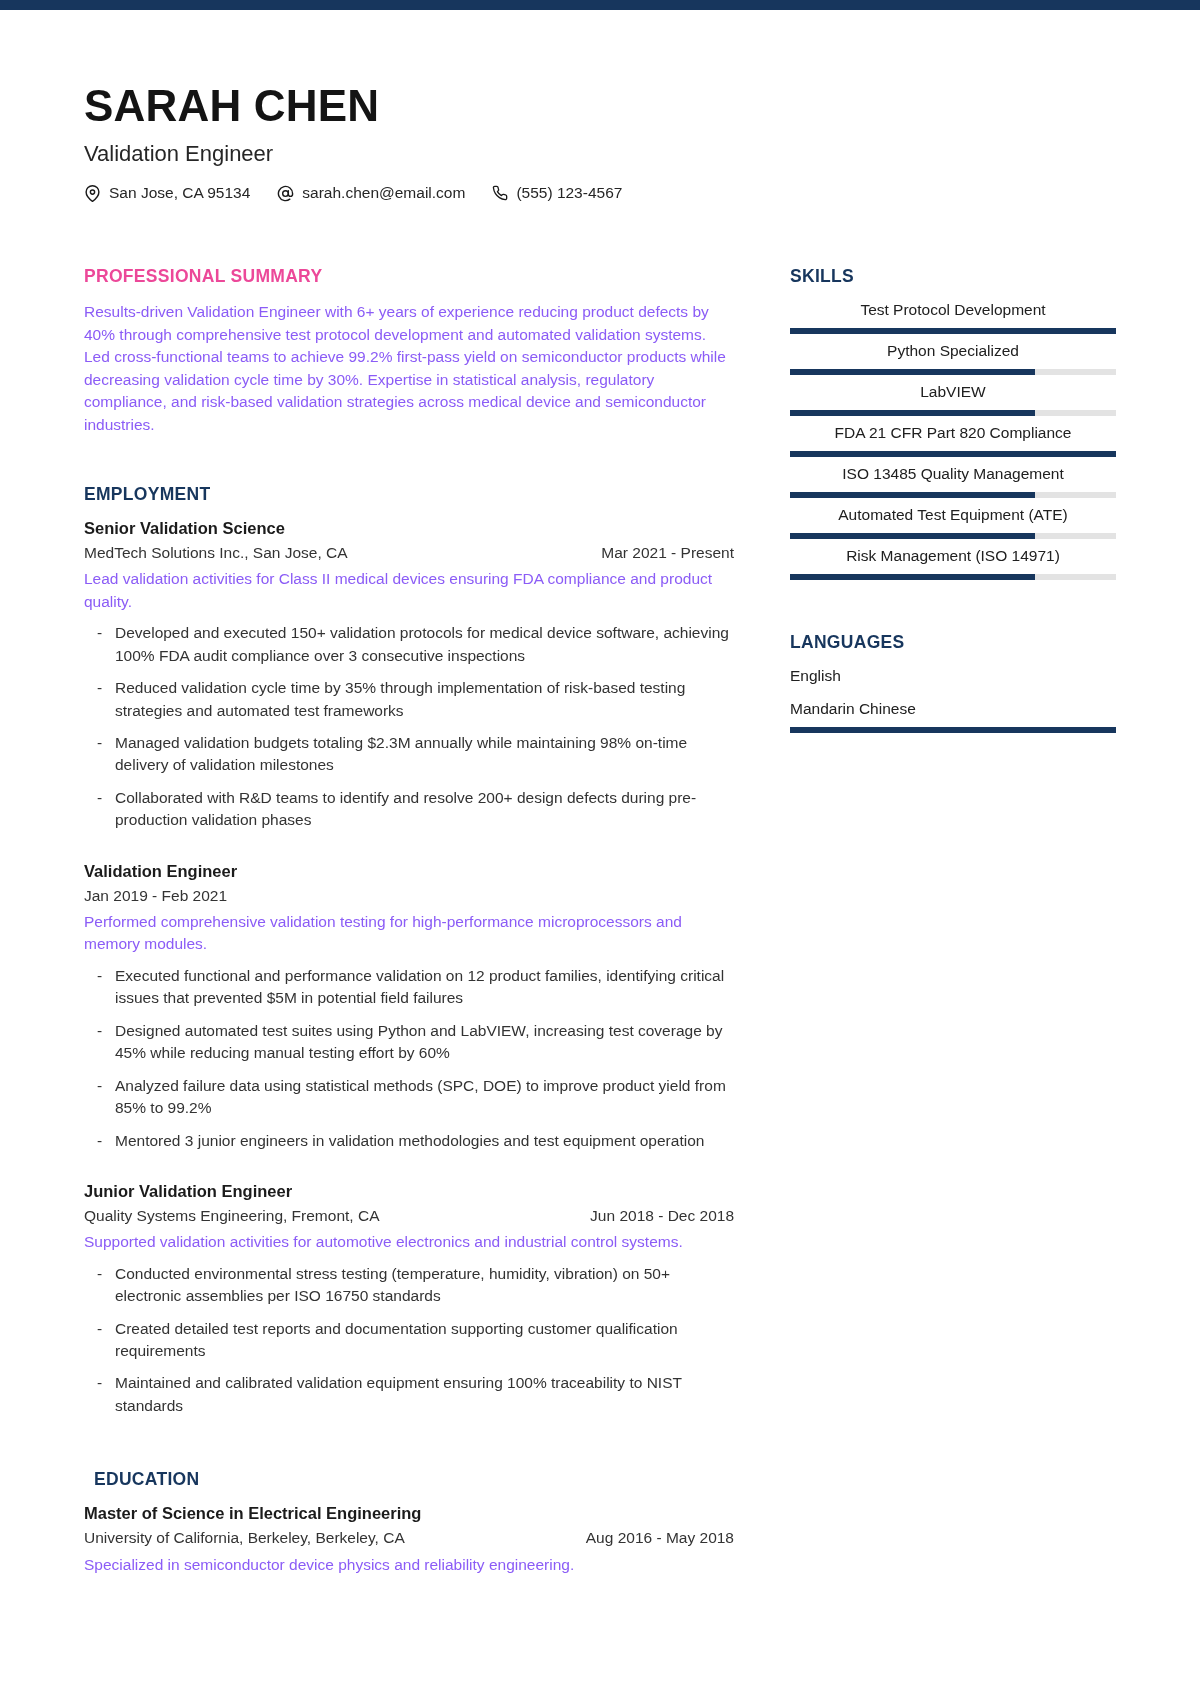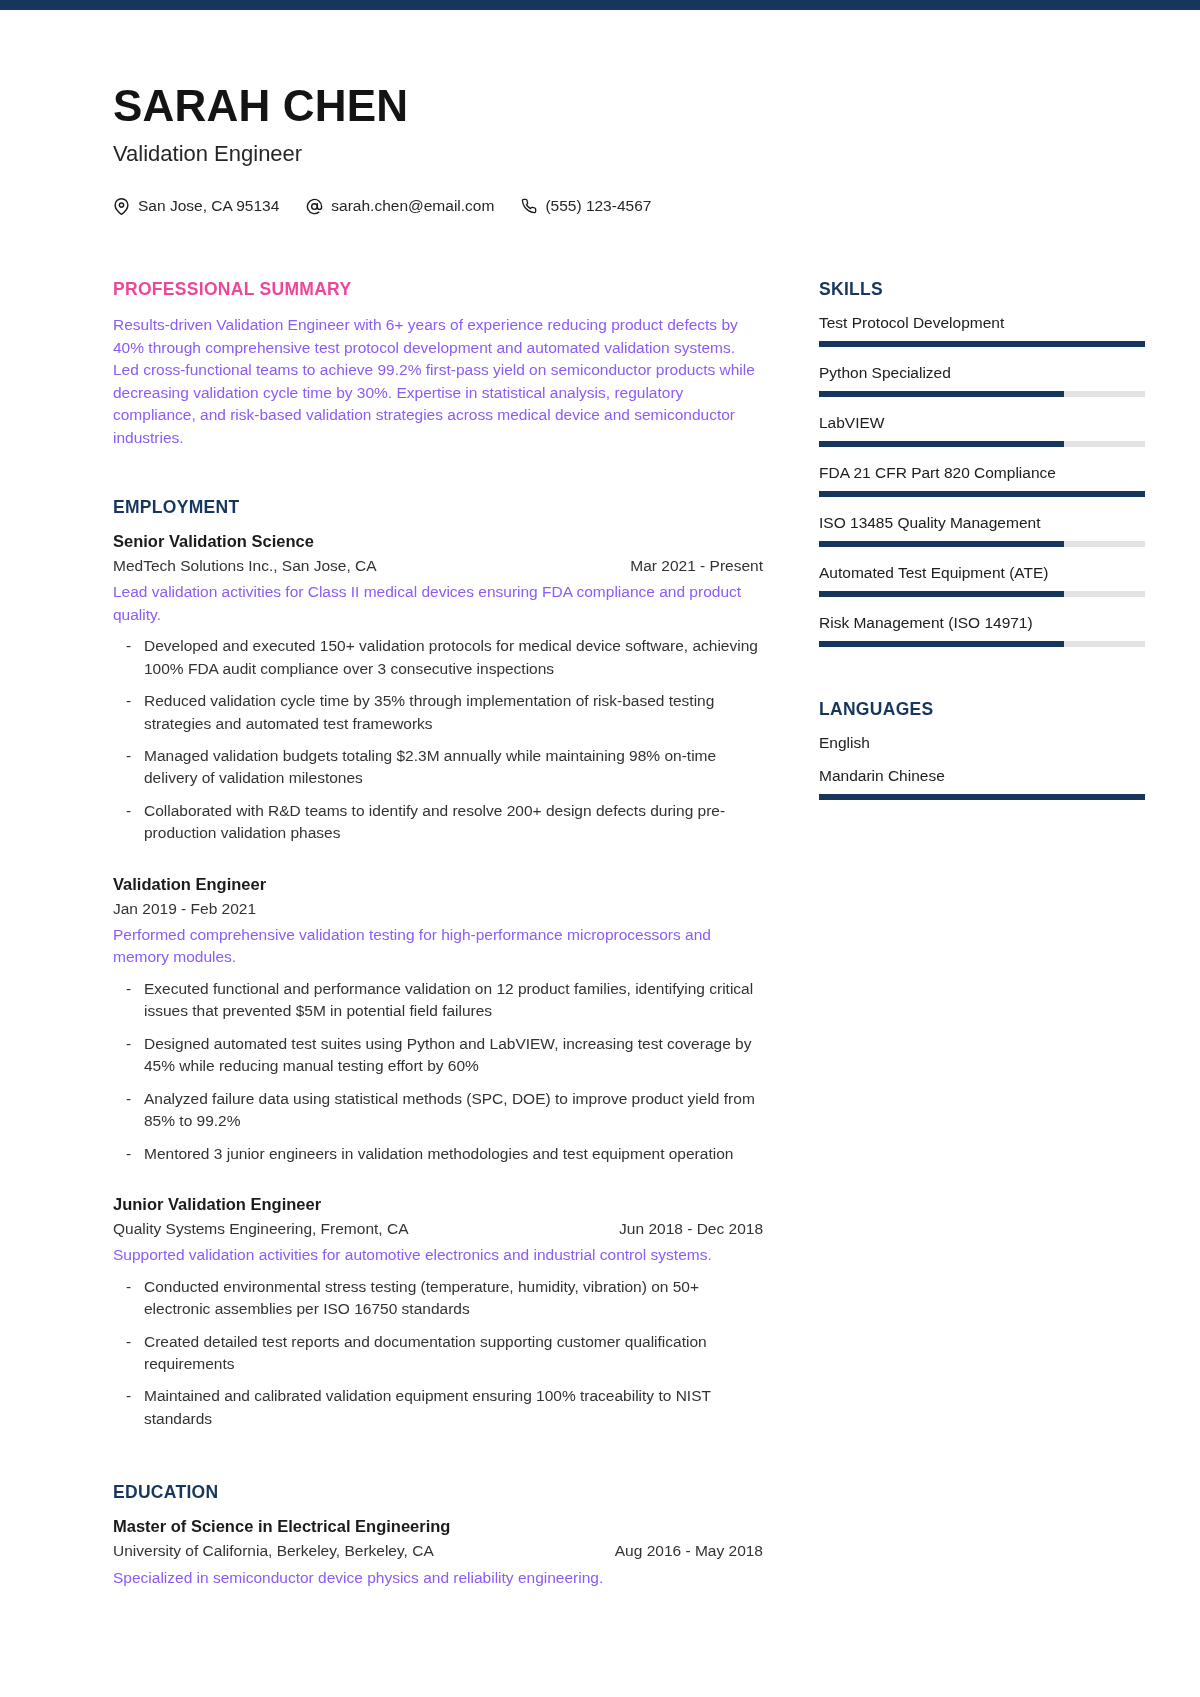--- a/index.html
+++ b/index.html
@@ -2,29 +2,29 @@
 <html><head>
 <meta charset="utf-8">
 <style>
   html, body { margin:0; padding:0; }
   body {
     width:1200px; height:1697px; overflow:hidden; background:#ffffff;
     font-family:"Liberation Sans","DejaVu Sans",sans-serif;
     color:#333333; -webkit-font-smoothing:antialiased;
   }
   .top-bar { height:10px; width:100%; background:#17365d; }
-  .page { padding:0 113px; }
+  .page { padding:0 84px; }
 
   header { margin-top:72px; }
   h1 {
     margin:0; font-size:44px; line-height:1.1; font-weight:bold;
     color:#141414; letter-spacing:0.2px;
   }
   .headline { margin-top:11px; font-size:22px; color:#262626; }
-  .contacts { display:flex; align-items:center; gap:27px; margin-top:30px; font-size:15.5px; color:#262626; }
+  .contacts { display:flex; align-items:center; gap:27px; margin-top:17px; font-size:15.5px; color:#262626; }
   .contact-item { display:flex; align-items:center; gap:8px; }
   .contact-item svg { display:block; color:#1a1a1a; }
 
   .columns { display:flex; gap:56px; margin-top:64px; }
   .left { width:650px; flex:none; }
   .right { width:326px; flex:none; }
 
   .sec-h {
     margin:0 0 14px 0; font-size:17.5px; font-weight:bold;
     color:#17365d; letter-spacing:0.3px;
@@ -37,21 +37,21 @@
   .line { display:flex; justify-content:space-between; align-items:flex-start; gap:24px; font-size:15.5px; color:#333333; margin-bottom:6px; }
   .company { max-width:312px; }
   .dates { white-space:nowrap; text-align:right; }
   .job-desc { margin-bottom:9px; }
   .bullet { display:flex; align-items:flex-start; padding-left:13px; margin-bottom:10px; font-size:15.5px; line-height:1.45; color:#333333; }
   .bullet .dash { flex:none; width:10px; margin-right:8px; }
 
   .sec-education { margin-top:52px; }
   .edu-line { margin-bottom:7px; }
 
-  .skill { margin-bottom:17px; }
+  .skill { margin-bottom:8px;text-align:center; }
   .skill-name, .lang-name { font-size:15.5px; color:#202020; margin-bottom:9px; }
   .track { height:6px; background:#e3e3e3; width:100%; }
   .fill { height:6px; background:#17365d; }
 
   .sec-languages { margin-top:52px; }
   .lang { margin-bottom:15px; }
   .lang .track { margin-top:0; }
 </style>
 </head>
 <body>
@@ -175,21 +175,21 @@
                 <div class="bullet">
                   <span class="dash">-</span>
                   <span class="bullet-text">Maintained and calibrated validation equipment ensuring 100% traceability to NIST standards</span>
                 </div>
               </div>
             </article>
           </div>
       </section>
 
       <section class="sec-education">
-        <h2 class="sec-h" style="color: rgb(23, 54, 93);">EDUCATION</h2>
+        <h2 class="sec-h" style="color: rgb(23, 54, 93); margin-left: 10px;">EDUCATION</h2>
         <div class="job-title">Master of Science in Electrical Engineering</div>
         <div class="line edu-line">
           <span>University of California, Berkeley, Berkeley, CA</span>
           <span class="dates">Aug 2016 - May 2018</span>
         </div>
         <p class="body-text">Specialized in semiconductor device physics and reliability engineering.</p>
       </section>
 
     </main>
 

